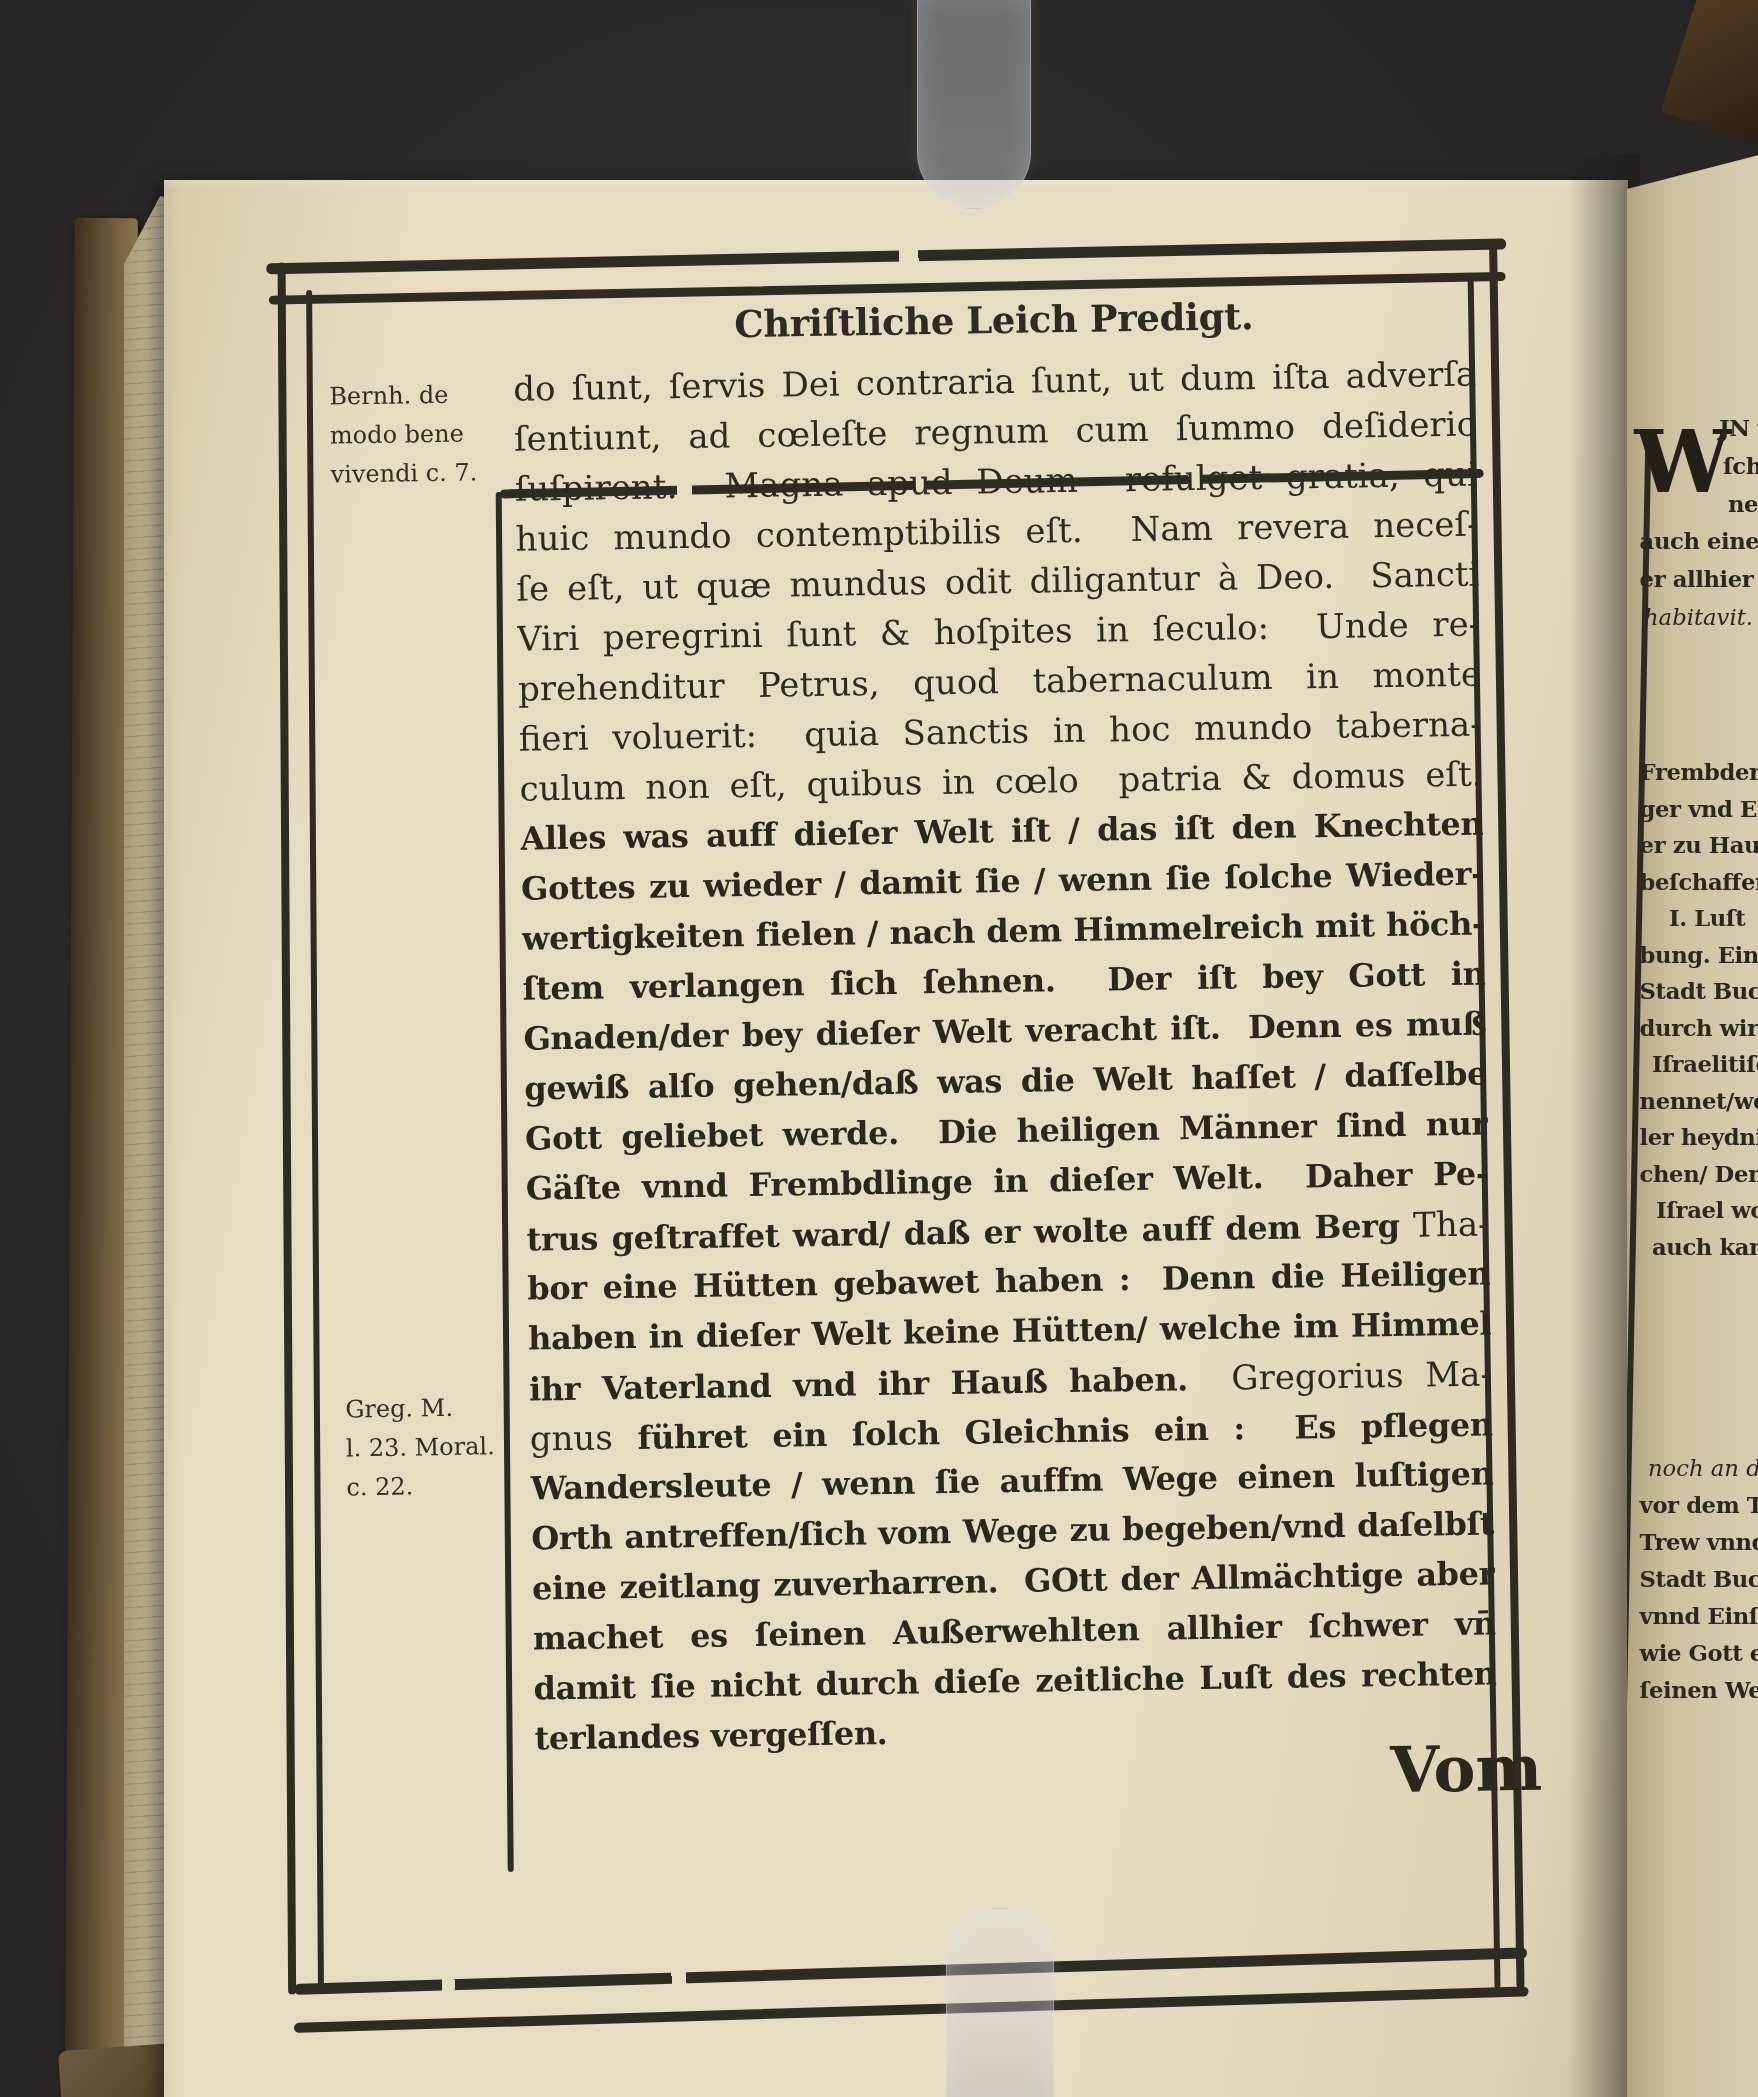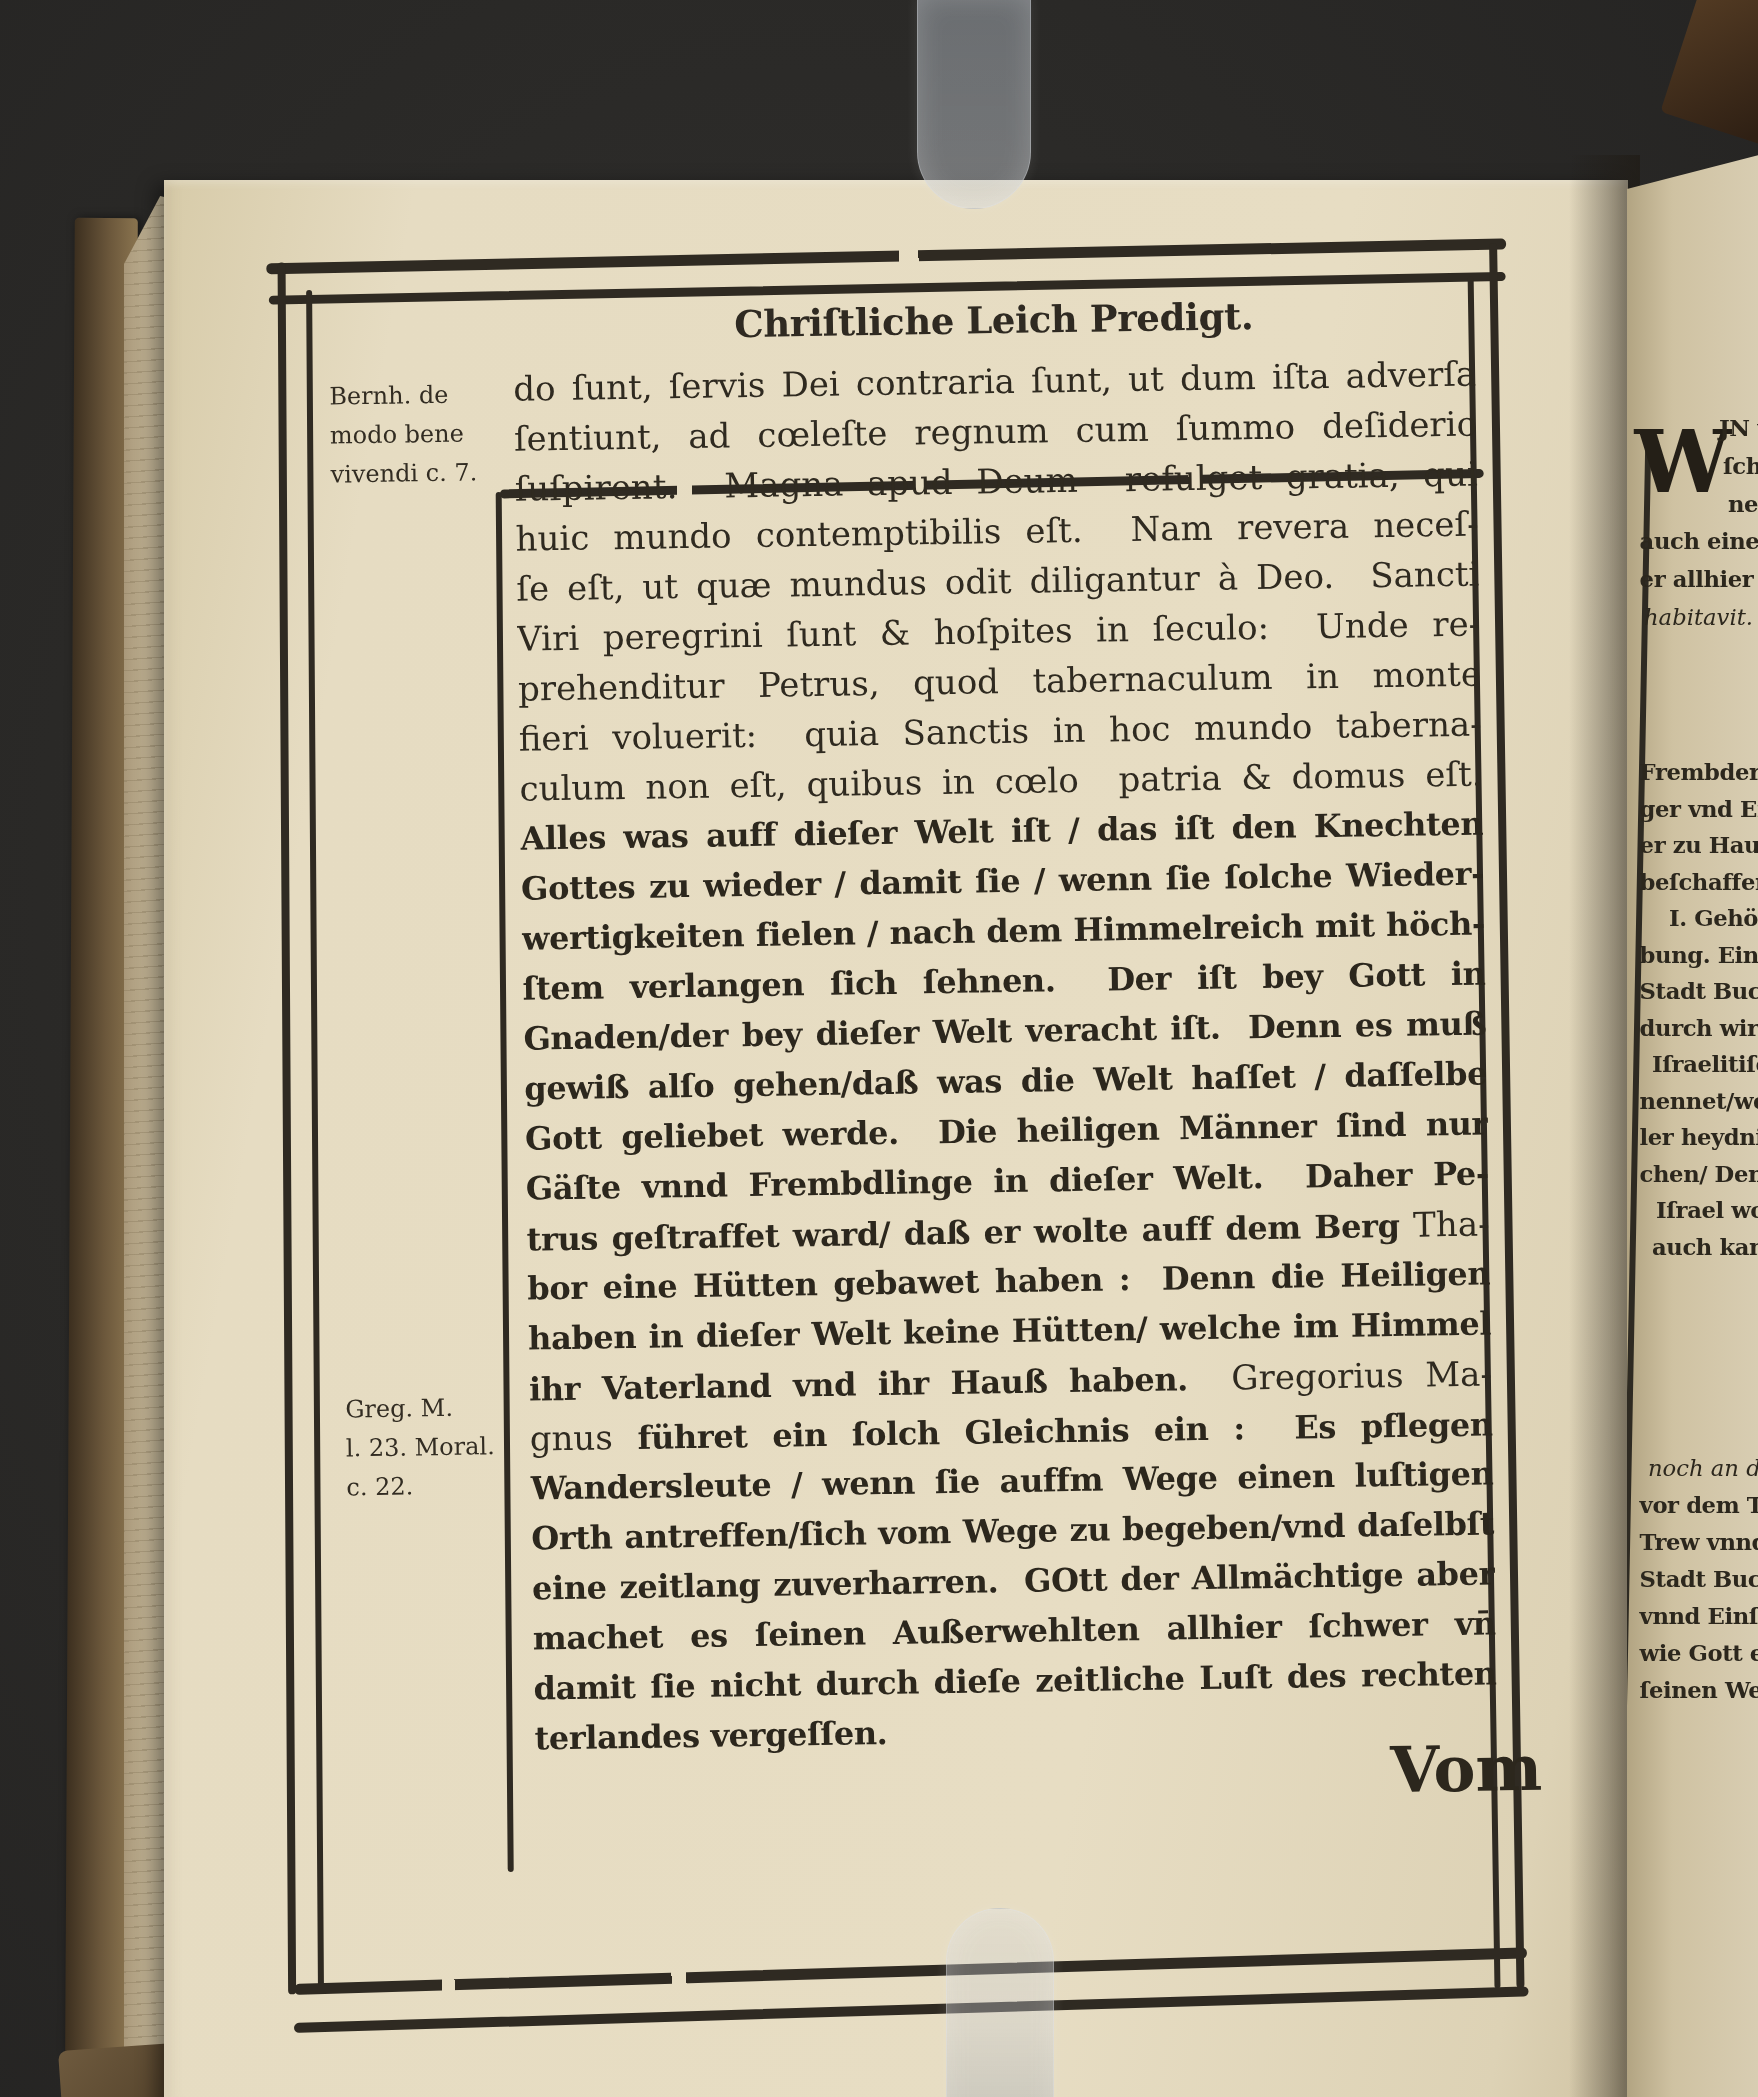--- a/index.html
+++ b/index.html
@@ -163,21 +163,21 @@
         <div class="frag fF" style="top: 260px; left: 92px;">JN w</div>
         <div class="frag fF" style="top: 298px; left: 96px;">ſche B</div>
         <div class="frag fF" style="top: 336px; left: 101px;">nennet</div>
         <div class="frag fF" style="top: 373px; left: 12.6px;">auch einen Bür</div>
         <div class="frag fF" style="top: 411px; left: 12.6px;">er allhier gebrau</div>
         <div class="frag fI" style="top: 449px; left: 17px;">habitavit. So</div>
         <div class="frag fF" style="top: 604px; left: 12.6px;">Frembder vnd</div>
         <div class="frag fF" style="top: 641px; left: 12.6px;">ger vnd Einwoh</div>
         <div class="frag fF" style="top: 677px; left: 12.6px;">er zu Hauſe. W</div>
         <div class="frag fF" style="top: 714px; left: 12.6px;">beſchaffen e</div>
-        <div class="frag fF" style="top: 750px; left: 42px;">I. Gehö</div>
+        <div class="frag fF" style="top: 750px; left: 42px;">I. Luſt</div>
         <div class="frag fF" style="top: 787px; left: 12.6px;">bung. Ein B</div>
         <div class="frag fF" style="top: 823px; left: 12.6px;">Stadt Buch g</div>
         <div class="frag fF" style="top: 860px; left: 12.6px;">durch wir das</div>
         <div class="frag fF" style="top: 896px; left: 25px;">Iſraelitiſchen</div>
         <div class="frag fF" style="top: 933px; left: 12.6px;">nennet/welche</div>
         <div class="frag fF" style="top: 969px; left: 12.6px;">ler heydniſchen</div>
         <div class="frag fF" style="top: 1006px; left: 12.6px;">chen/ Denn a</div>
         <div class="frag fF" style="top: 1042px; left: 29px;">Iſrael wohne</div>
         <div class="frag fF" style="top: 1079px; left: 25px;">auch kan kein</div>
         <div class="frag fI" style="top: 1300px; left: 21px;">noch an derſel</div>

